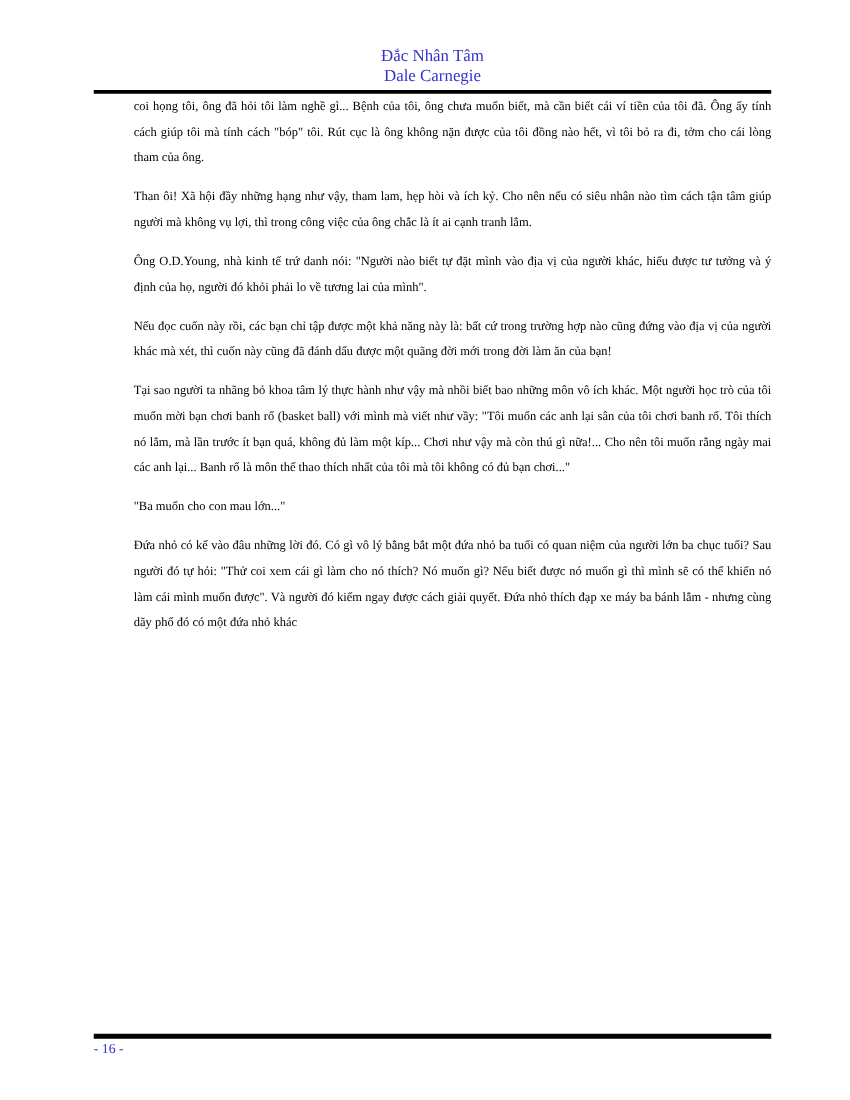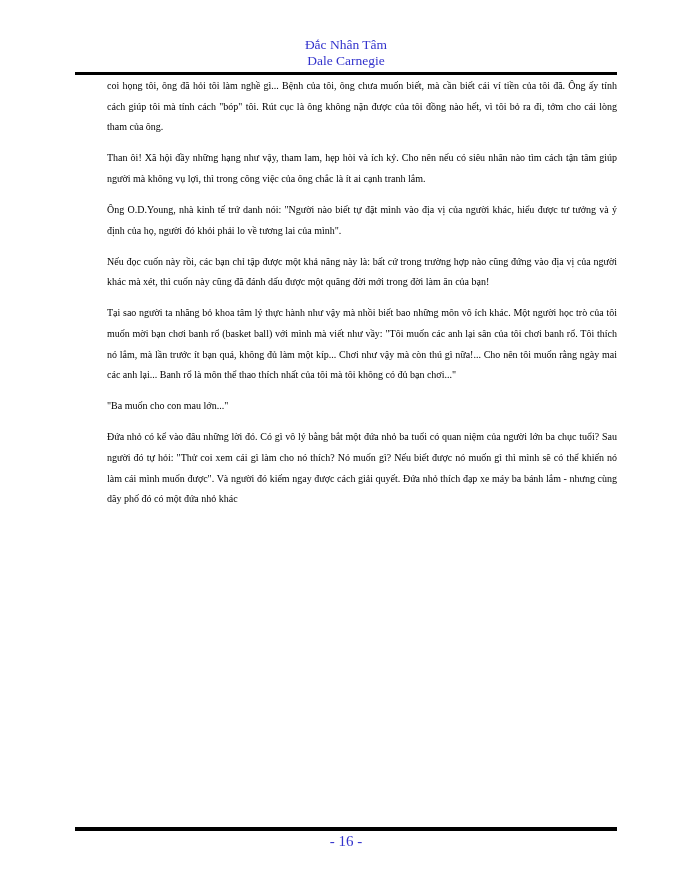--- a/index.html
+++ b/index.html
@@ -41,22 +41,22 @@
   }
   .page-body p {
     margin: 0 0 10.5px 0;
   }
   .page-footer {
     position: absolute;
     left: 75px;
     right: 63px;
     top: 827px;
     border-top: 4px solid #000000;
-    text-align: center;
-    font-size: 15px;
+    text-align: left;
+    font-size: 11px;
     color: #3333cc;
     padding-top: 2px;
   }
 </style>
 </head>
 <body>
 
 <div class="page-header">
   <span>Đắc Nhân Tâm</span>
   <span>Dale Carnegie</span>

